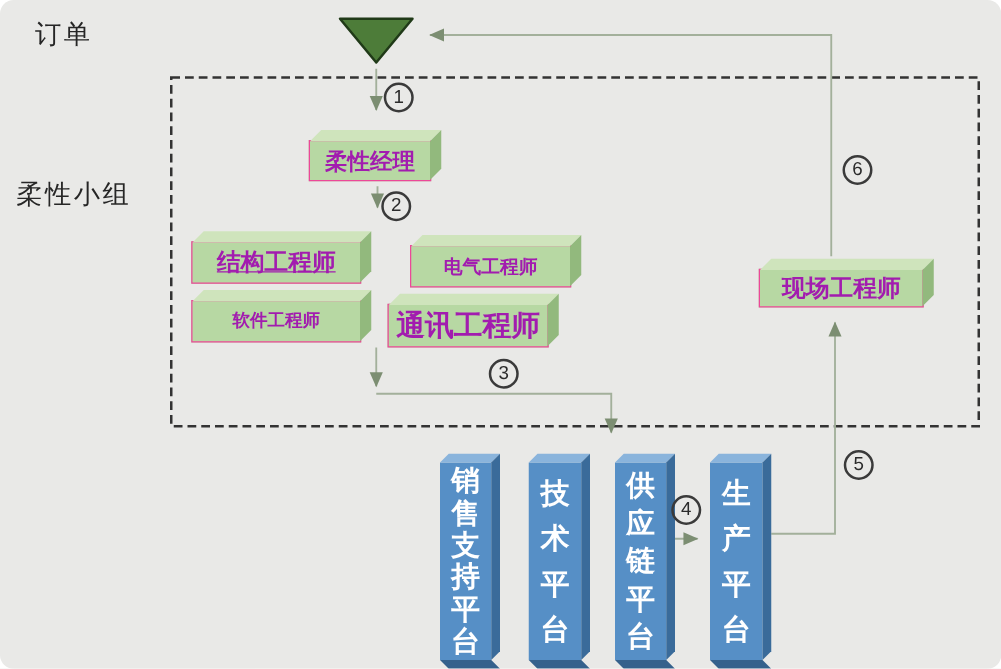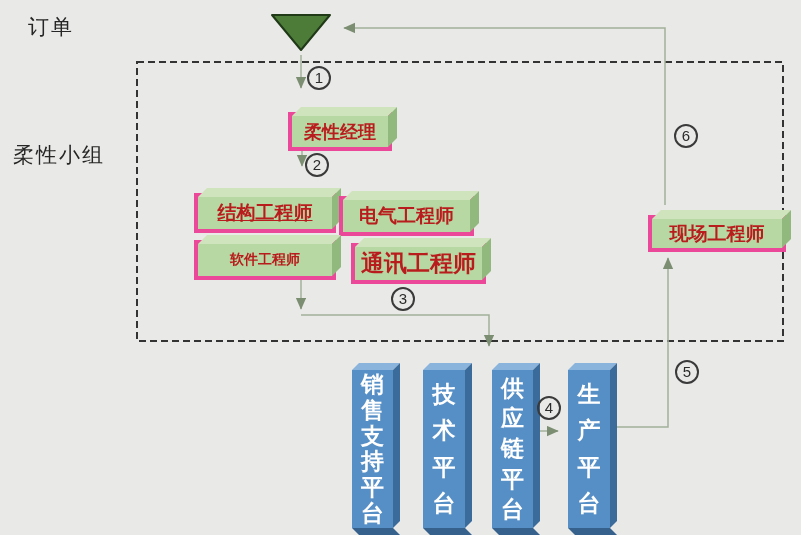--- a/index.html
+++ b/index.html
@@ -1,41 +1,41 @@
 <!DOCTYPE html>
 <html><head>
 <meta charset="utf-8">
 <style>
   html,body{margin:0;padding:0;}
   body{font-family:"Liberation Sans","DejaVu Sans",sans-serif;}
-  .stage{position:relative;width:801px;height:535px;background:#e9e9e7;overflow:hidden;}
+  .stage{position:relative;width:801px;height:535px;background:#e9e9e7;overflow:hidden;border-radius:11px;}
 
   svg.overlay{position:absolute;left:0;top:0;width:801px;height:535px;}
 
   .side-label{position:absolute;font-size:21px;color:#262626;letter-spacing:2px;font-weight:500;}
   .lbl-order{left:28px;top:13px;}
   .lbl-flex{left:13px;top:141px;}
   .lbl-mid{left:13px;top:412px;}
 
   
   .box3{position:absolute;--d:9px;}
   .box3::before{content:"";position:absolute;left:0;top:calc(-1*var(--d));width:100%;height:var(--d);
     background:var(--t);transform:skewX(-45deg);transform-origin:0 100%;}
   .box3::after{content:"";position:absolute;top:0;right:calc(-1*var(--d));width:var(--d);height:100%;
     background:var(--s);transform:skewY(-45deg);transform-origin:0 0;}
   .green{--f:#b7d8a3;--t:#cfe4bc;--s:#92b97d;background:var(--f);
-    border:4px solid #ec4899;color:#b91c1c;font-weight:600;
-    display:flex;align-items:center;justify-content:center;margin-left:41px;}
+    border:1px solid #ec4899;color:#a21caf;font-weight:600;
+    display:flex;align-items:center;justify-content:center;}
   .blue{--f:#568fc6;--t:#8ab4dc;--s:#3a6b9a;--d:7px;background:var(--f);color:#ffffff;}
   .bface{position:absolute;left:0;bottom:calc(-1*var(--d));width:100%;height:var(--d);
     background:#35618c;transform:skewX(45deg);transform-origin:0 0;}
 
   .n-manager{left:247px;top:112px;width:96px;height:31px;font-size:18px;}
   .n-eng0{left:153px;top:193px;width:134px;height:32px;font-size:19px;text-decoration:underline;}
-  .n-eng1{left:298px;top:196px;width:127px;height:32px;font-size:19px;}
+  .n-eng1{left:328px;top:196px;width:127px;height:32px;font-size:15px;}
   .n-eng2{left:153px;top:240px;width:134px;height:32px;font-size:14px;}
   .n-eng3{left:310px;top:243px;width:127px;height:33px;font-size:23px;}
   .n-field{left:607px;top:215px;width:130px;height:29px;font-size:19px;}
 
   .vtext{display:flex;flex-direction:column;align-items:center;justify-content:space-evenly;
     font-size:23px;font-weight:600;line-height:1;}
   .n-p0{left:352px;top:370px;width:41px;height:158px;}
   .n-p1{left:423px;top:370px;width:42px;height:158px;}
   .n-p2{left:492px;top:370px;width:41px;height:158px;}
   .n-p3{left:568px;top:370px;width:42px;height:158px;}

